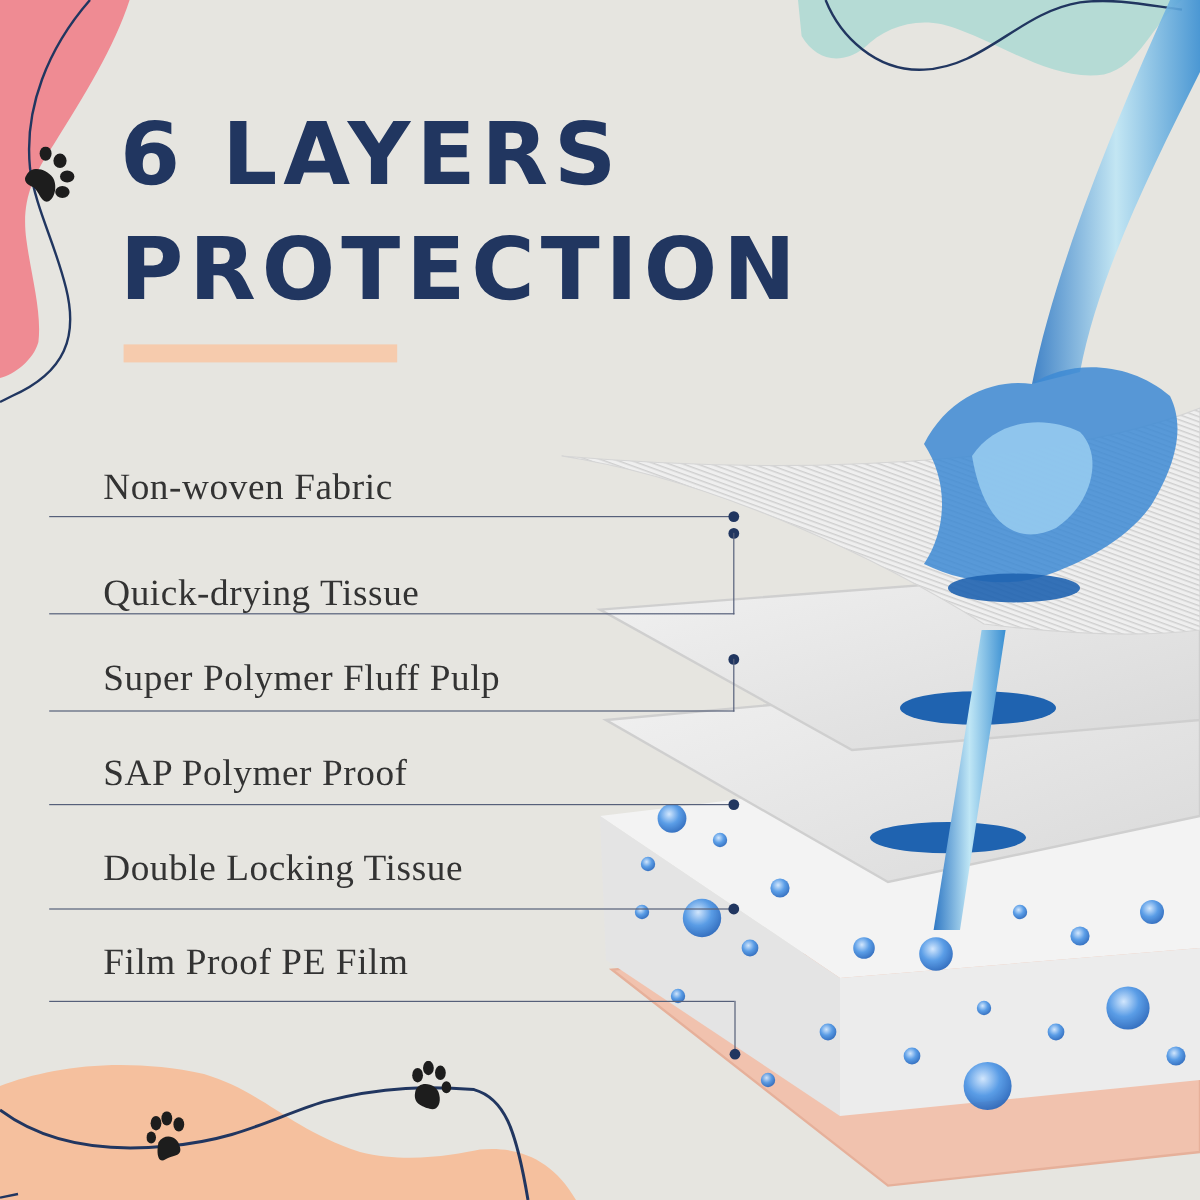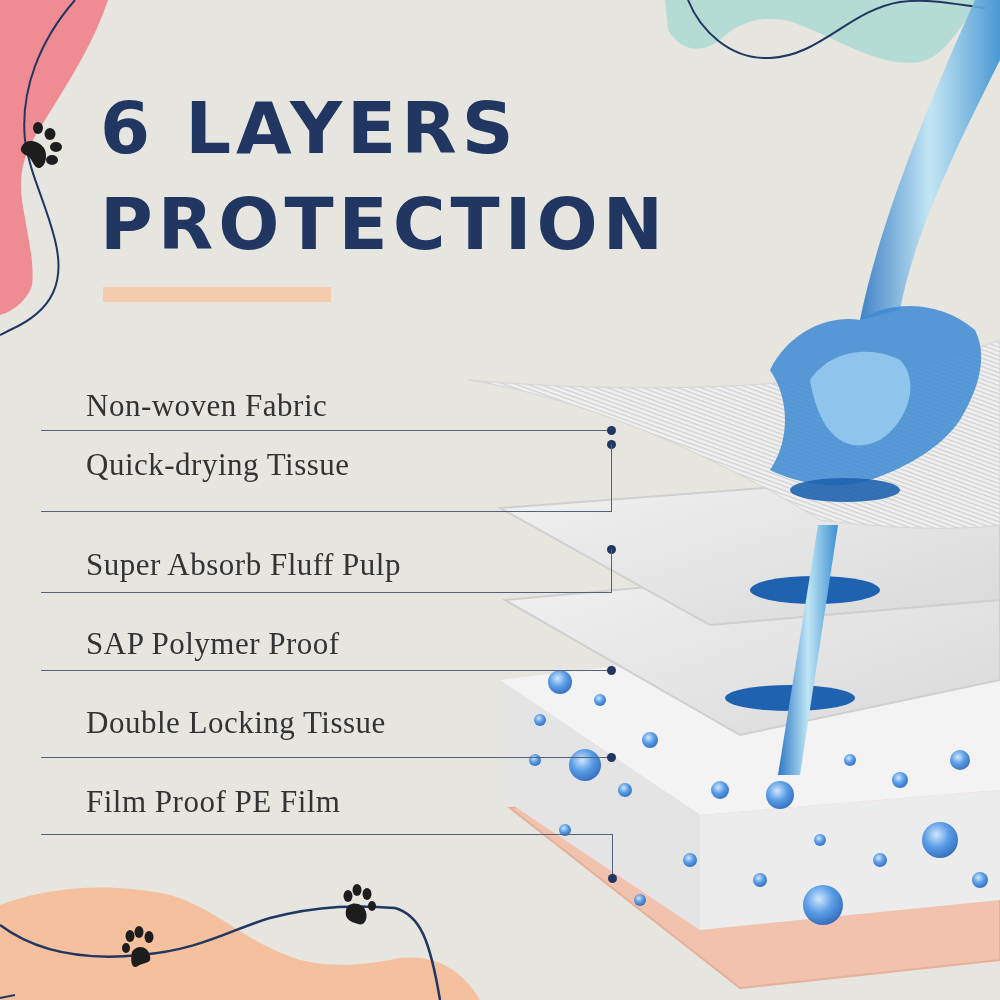--- a/index.html
+++ b/index.html
@@ -129,22 +129,22 @@
   <path d="M818,525 L838,525 L800,775 L778,775 Z" fill="url(#water)"></path>
 
   <path d="M468,380 C600,400 740,470 820,520 C900,530 960,530 1000,525 L1000,340 C900,380 700,400 468,380 Z" fill="url(#weave)" stroke="#d5d5d5" stroke-width="1"></path>
 
   <path d="M770,370 C790,330 830,315 860,320 C890,300 940,300 975,330 C990,360 975,395 960,420 C940,450 900,470 870,480 C840,490 800,485 770,470 C790,440 790,400 770,370 Z" fill="#3d8ad4" opacity="0.85"></path>
   <path d="M810,380 C830,350 870,345 900,360 C920,380 910,420 880,440 C850,455 820,440 810,380 Z" fill="#9ed1f2" opacity="0.8"></path>
   <ellipse cx="845" cy="490" rx="55" ry="12" fill="#1f63b0" opacity="0.9"></ellipse>
 </svg>
 
 <div class="layer-label" style="top:390px;">Non-woven Fabric</div>
-<div class="layer-label" style="top:449px;">Quick-drying Tissue</div>
-<div class="layer-label" style="top:549px;">Super Absorb Fluff Pulp</div>
+<div class="layer-label" style="top:478px;">Quick-drying Tissue</div>
+<div class="layer-label" style="top:549px;">Super Polymer Fluff Pulp</div>
 <div class="layer-label" style="top:628px;">SAP Polymer Proof</div>
 <div class="layer-label" style="top:707px;text-align:center;">Double Locking Tissue</div>
 <div class="layer-label" style="top:786px;">Film Proof PE Film</div>
 
 <div class="leader" style="left:41px;top:430px;width:570px;height:1px;"></div>
 <div class="dot" style="left:607px;top:426px;"></div>
 
 <div class="dot" style="left:607px;top:440px;"></div>
 <div class="leader" style="left:611px;top:444px;width:1px;height:68px;"></div>
 <div class="leader" style="left:41px;top:511px;width:571px;height:1px;"></div>

